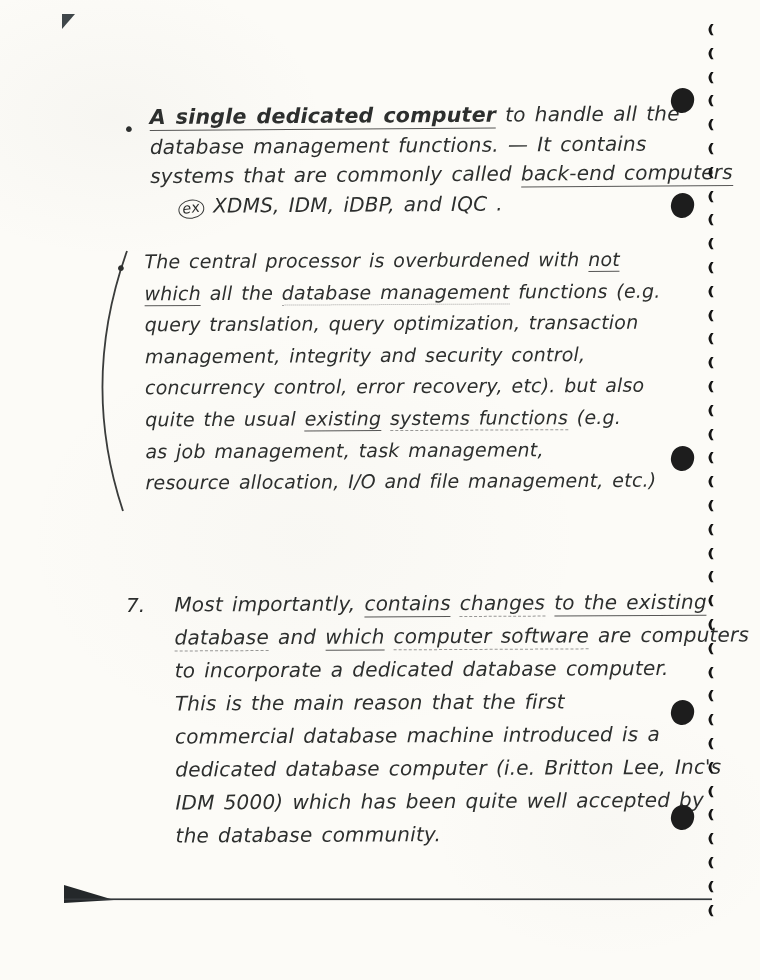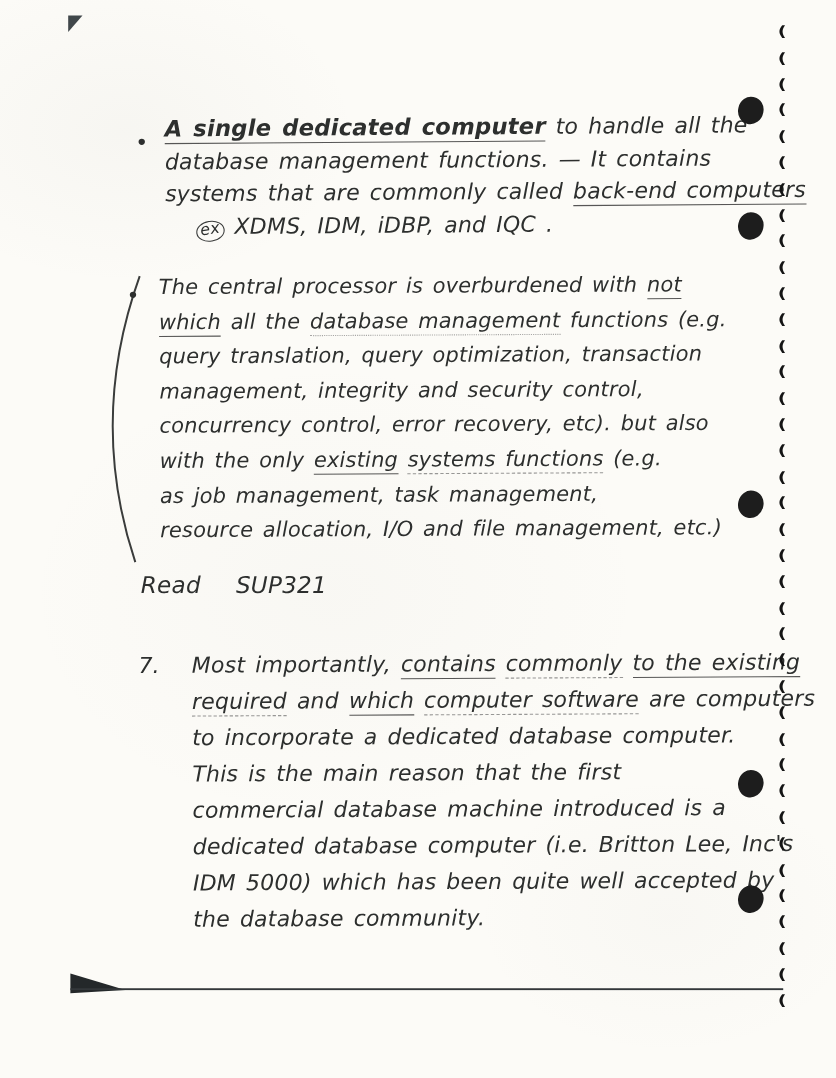--- a/index.html
+++ b/index.html
@@ -93,31 +93,28 @@
       <div class="line" style="height: 29.5px;"><span>systems that are commonly called </span><span class="u-solid">back-end computers</span></div>
       <div class="line" style="height: 29.5px;"><span class="circled" style="margin-left: 28px;">ex</span><span>  XDMS, IDM, iDBP, and IQC .</span></div>
     </div>
     <div class="marker" style="left: 115px; top: 256px;">•</div>
     <div class="para" style="left: 145px; top: 249px; font-size: 19px; transform: rotate(-0.3deg);">
       <div class="line" style="height: 31.6px;"><span>The central processor is overburdened with </span><span class="u-solid">not</span></div>
       <div class="line" style="height: 31.6px;"><span class="u-solid">which</span><span> all the </span><span class="u-dotted">database management</span><span> functions (e.g.</span></div>
       <div class="line" style="height: 31.6px;"><span>query translation,  query optimization, transaction</span></div>
       <div class="line" style="height: 31.6px;"><span>management, integrity and security control,</span></div>
       <div class="line" style="height: 31.6px;"><span>concurrency control, error recovery, etc). but also</span></div>
-      <div class="line" style="height: 31.6px;"><span>with the only </span><span class="u-solid">existing</span><span> </span><span class="u-dashed">systems functions</span><span> (e.g.</span></div>
+      <div class="line" style="height: 31.6px;"><span>quite the usual </span><span class="u-solid">existing</span><span> </span><span class="u-dashed">systems functions</span><span> (e.g.</span></div>
       <div class="line" style="height: 31.6px;"><span>as job management, task management,</span></div>
       <div class="line" style="height: 31.6px;"><span>resource allocation, I/O and file management, etc.)</span></div>
     </div>
-    <div class="para" style="left: 128px; top: 520px; font-size: 21px;">
-      <div class="line" style="height: 30px;"><span>Read</span><span style="margin-left: 32px;">SUP321</span></div>
-    </div>
     <div class="marker" style="left: 126px; top: 593px;">7.</div>
     <div class="para" style="left: 175px; top: 591px; font-size: 20px; transform: rotate(-0.3deg);">
-      <div class="line" style="height: 33px;"><span>Most importantly, </span><span class="u-solid">contains</span><span> </span><span class="u-dashed">commonly</span><span> </span><span class="u-solid">to the existing</span></div>
-      <div class="line" style="height: 33px;"><span class="u-dashed">required</span><span> and </span><span class="u-solid">which</span><span> </span><span class="u-dashed">computer software</span><span> are computers</span></div>
+      <div class="line" style="height: 33px;"><span>Most importantly, </span><span class="u-solid">contains</span><span> </span><span class="u-dashed">changes</span><span> </span><span class="u-solid">to the existing</span></div>
+      <div class="line" style="height: 33px;"><span class="u-dashed">database</span><span> and </span><span class="u-solid">which</span><span> </span><span class="u-dashed">computer software</span><span> are computers</span></div>
       <div class="line" style="height: 33px;"><span>to incorporate a dedicated database computer.</span></div>
       <div class="line" style="height: 33px;"><span>This is the main reason that the first</span></div>
       <div class="line" style="height: 33px;"><span>commercial database machine introduced is a</span></div>
       <div class="line" style="height: 33px;"><span>dedicated database computer (i.e. Britton Lee, Inc's</span></div>
       <div class="line" style="height: 33px;"><span>IDM 5000) which has been quite well accepted by</span></div>
       <div class="line" style="height: 33px;"><span>the database community.</span></div>
     </div>
     <div class="dot" style="top: 87.5px;"></div>
     <div class="dot" style="top: 192.5px;"></div>
     <div class="dot" style="top: 445.5px;"></div>

